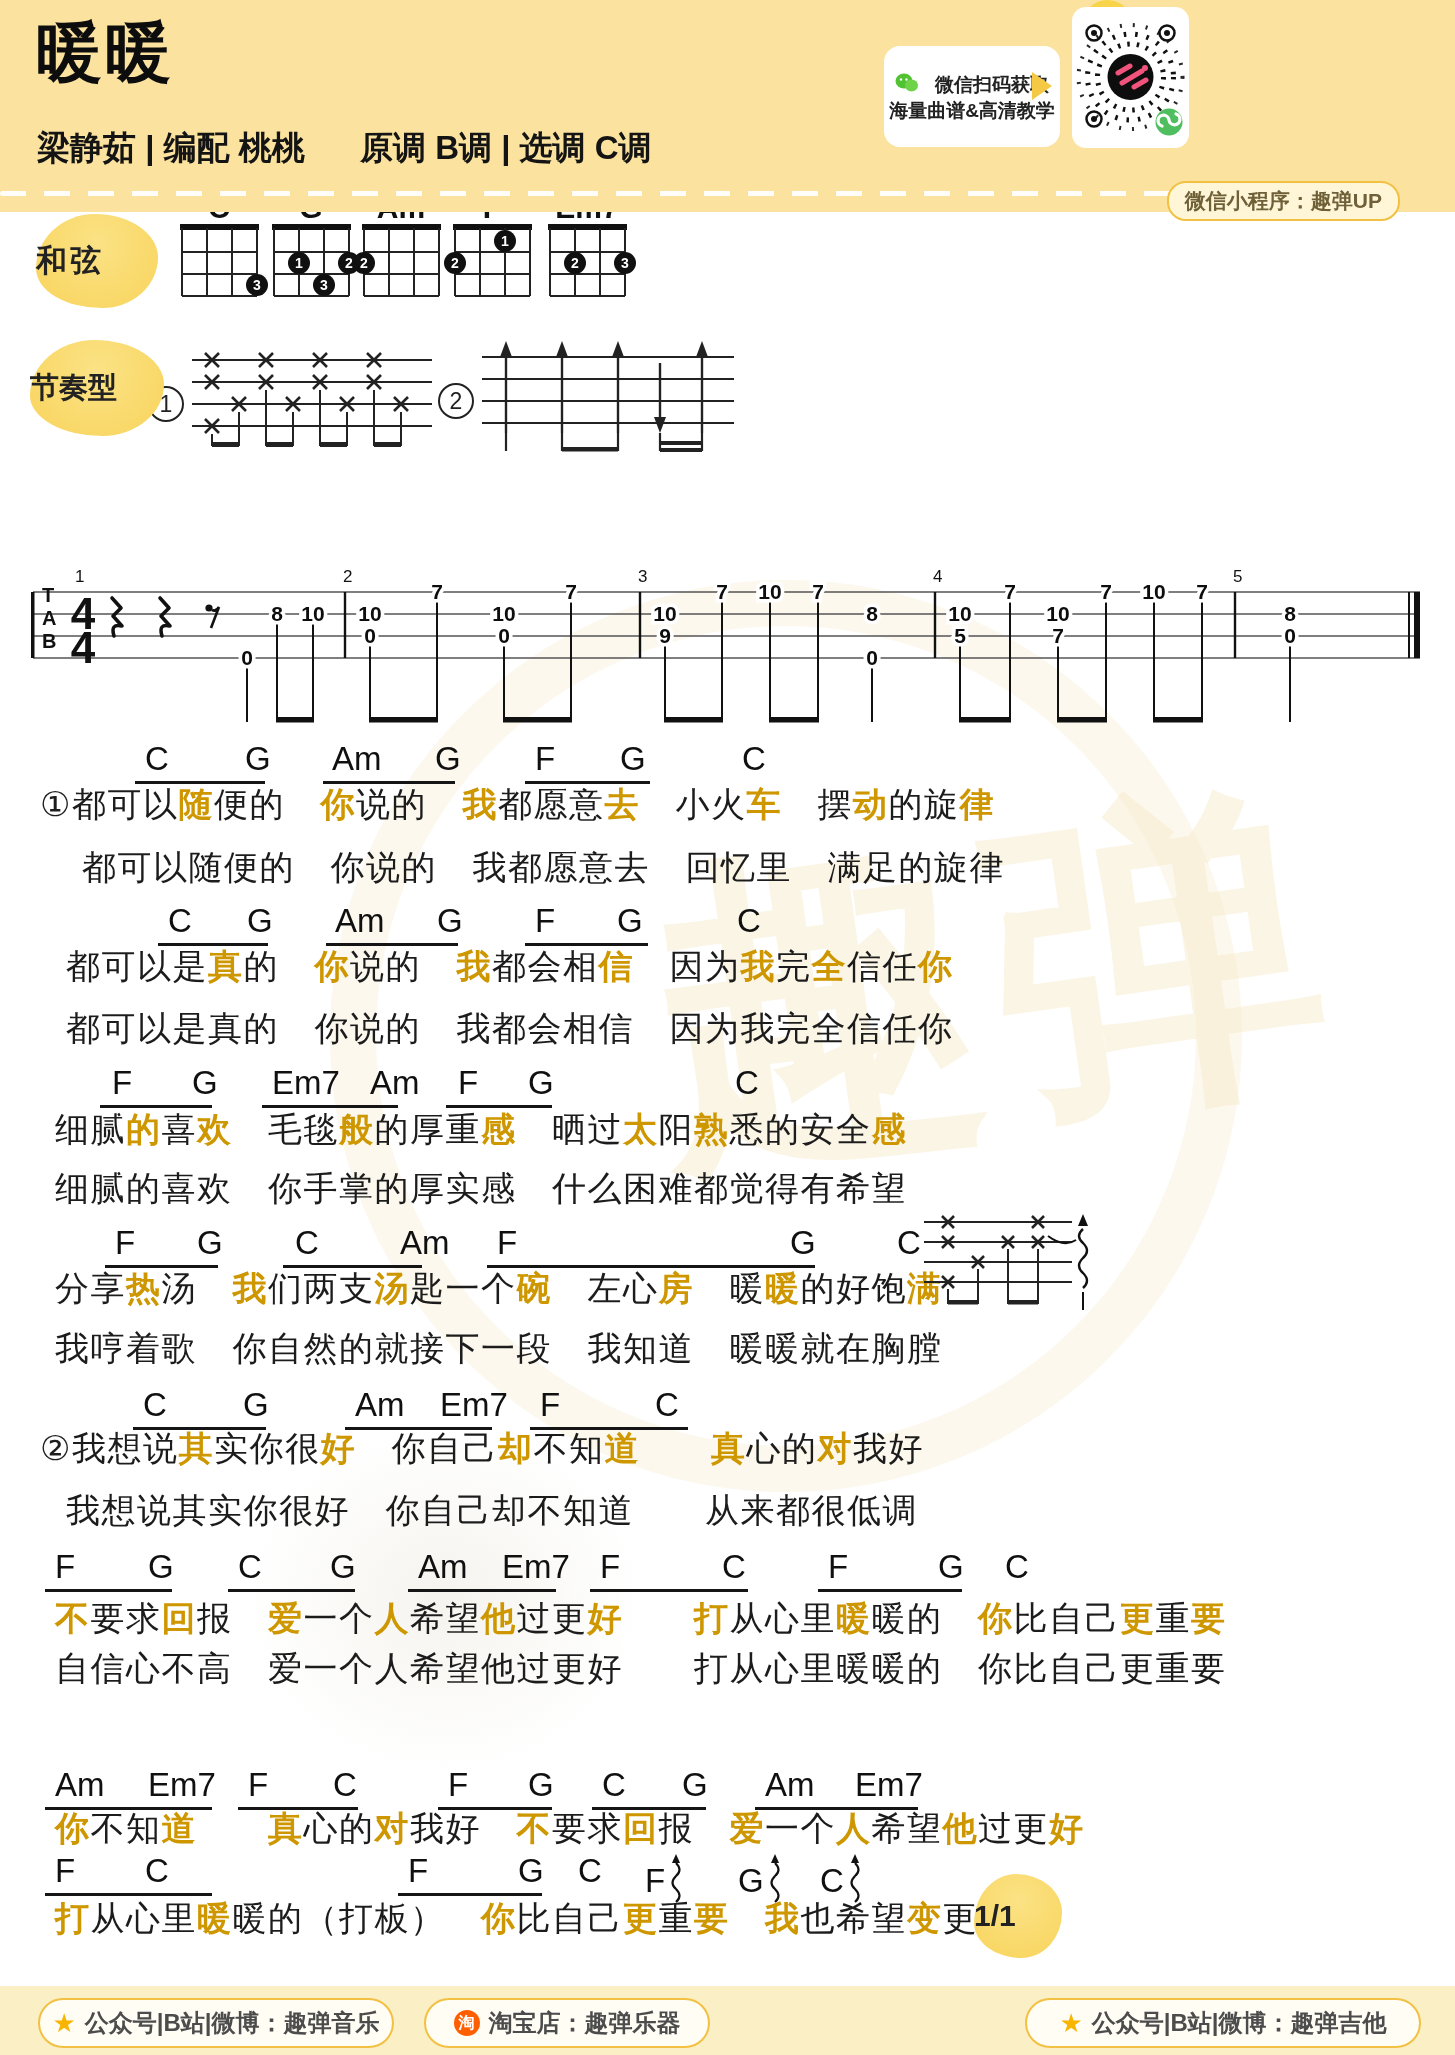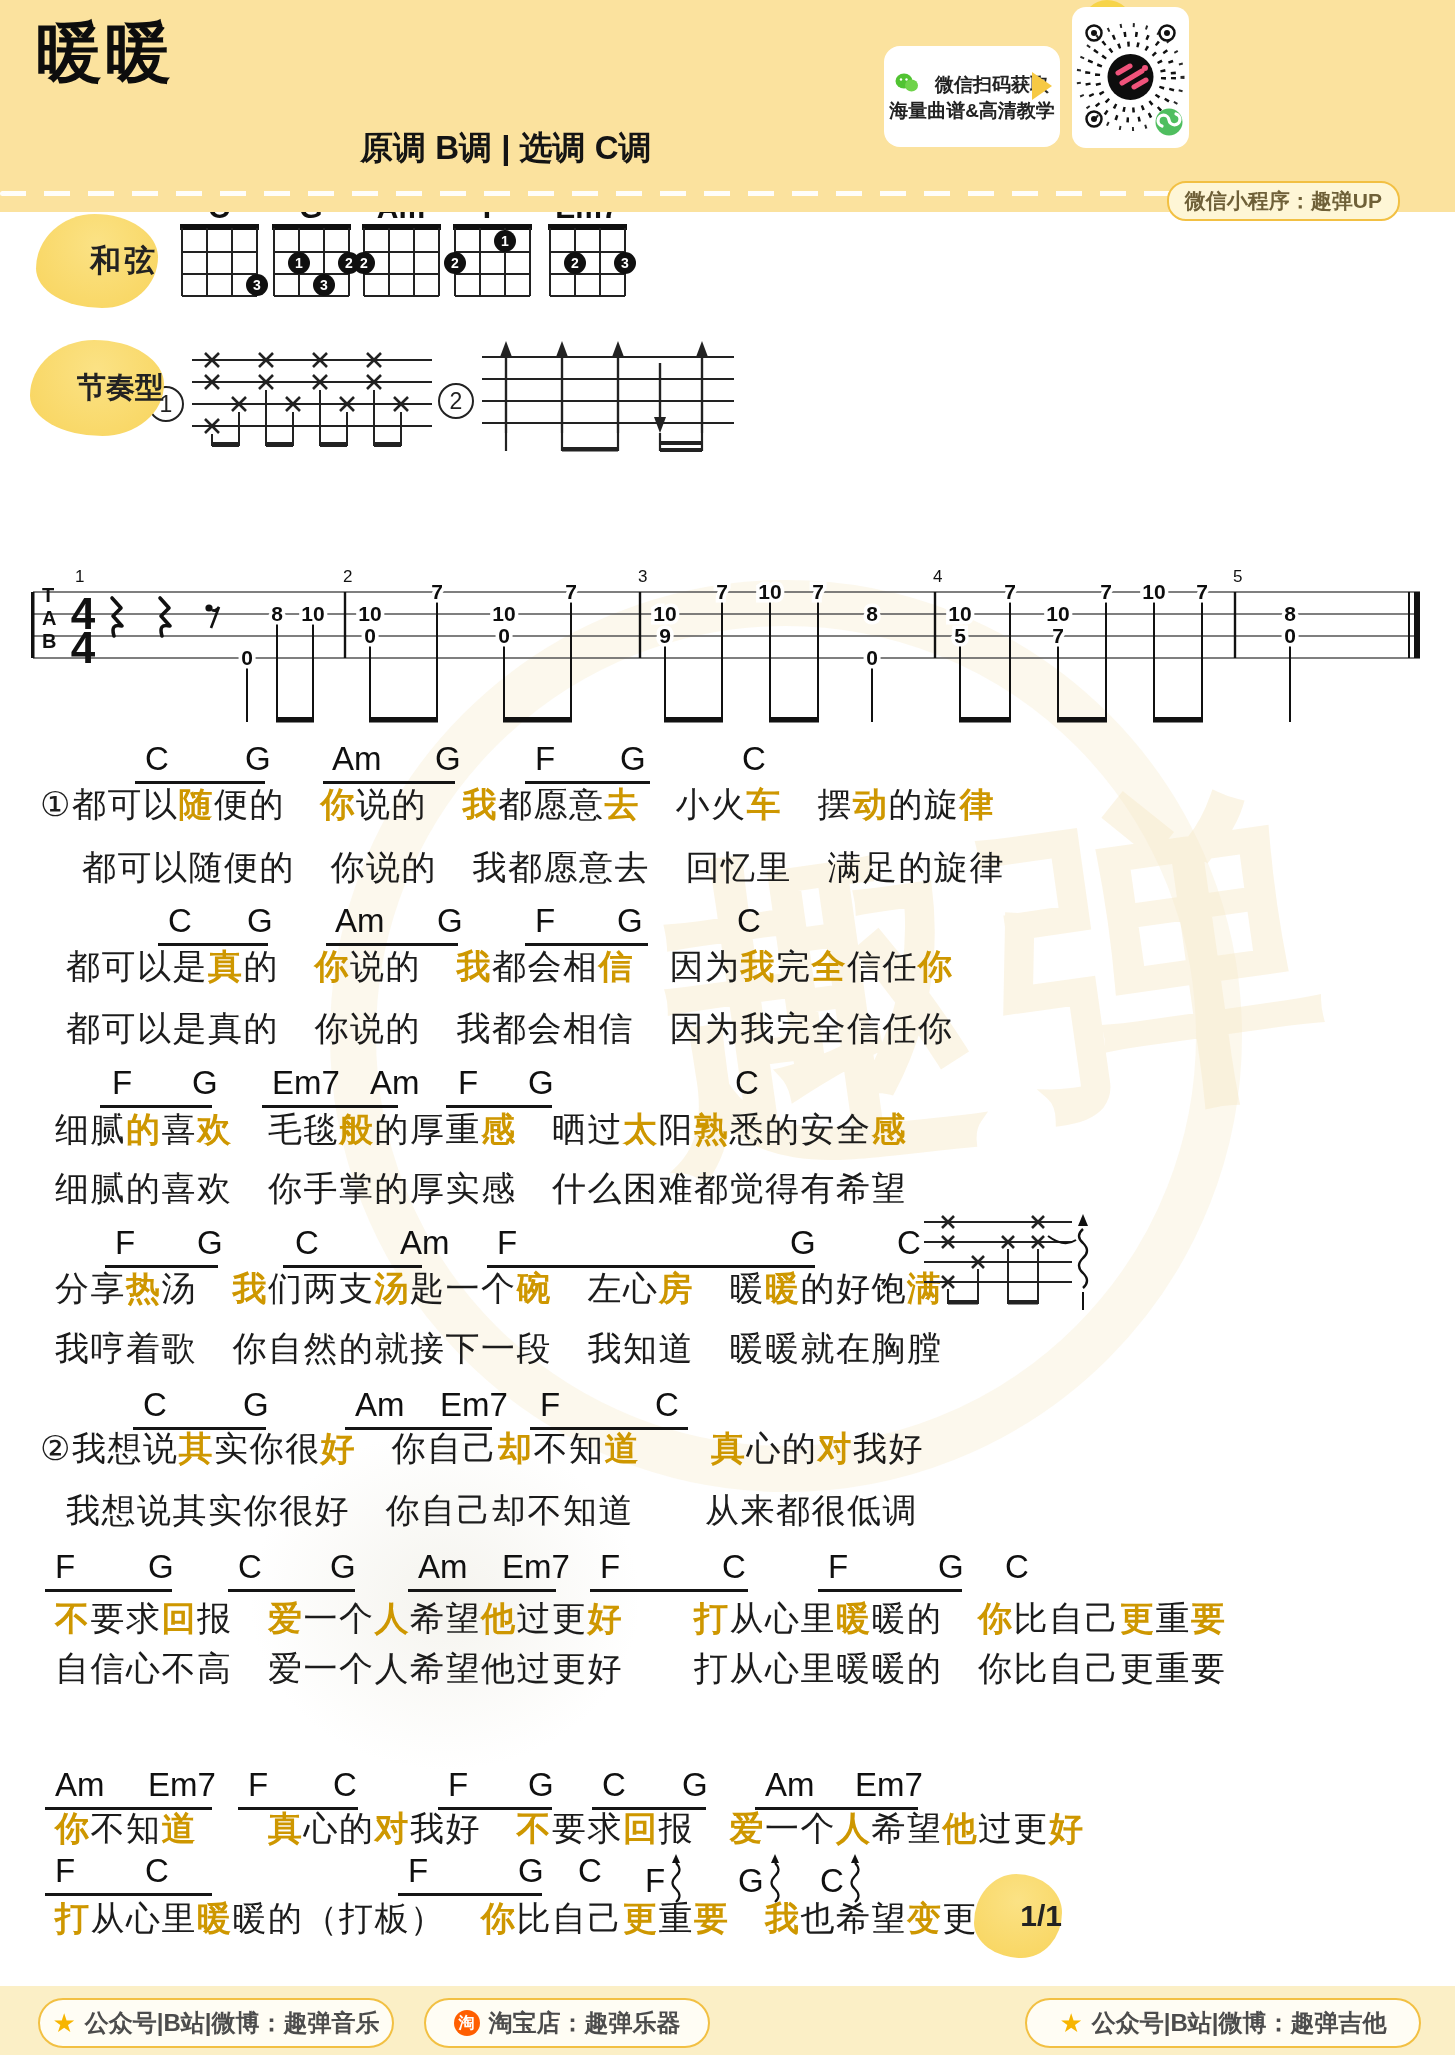--- a/index.html
+++ b/index.html
@@ -25,21 +25,21 @@
   .bubble .row1{display:flex;align-items:center;gap:16px}
   .arrowtip{position:absolute;left:1032px;top:72px;width:0;height:0;border-left:20px solid var(--arrow);
             border-top:14px solid transparent;border-bottom:14px solid transparent}
   .qrblob{position:absolute;left:1082px;top:0;width:50px;height:42px;background:#F7D449;
           border-radius:50% 50% 45% 55%/60% 55% 45% 40%}
   .qrbox{position:absolute;left:1072px;top:7px;width:117px;height:141px;background:#fff;border-radius:14px}
   .pill{position:absolute;right:55px;top:181px;height:36px;padding:0 16px;background:#FEF6D6;
         border:2.5px solid var(--pillb);border-radius:19px;display:flex;align-items:center;
         font-size:21px;font-weight:700;color:#6f6038}
   
-  .blob{position:absolute;display:flex;align-items:center;justify-content:flex-end;color:#222;z-index:2;
+  .blob{position:absolute;display:flex;align-items:center;justify-content:flex-start;color:#222;z-index:2;
         background:radial-gradient(circle at 50% 32%,#FBE285,#F8D45C);
         border-radius:48% 52% 46% 54%/58% 46% 54% 42%}
   .chords-blob{left:36px;top:214px;width:122px;height:94px;font-size:31px;font-weight:700;letter-spacing:3px}
   .rhythm-blob{left:30px;top:340px;width:134px;height:96px;font-size:29px;font-weight:700}
   .badge{left:974px;top:1874px;width:88px;height:84px;font-size:30px;font-weight:700}
   
   .diag{position:absolute;width:104px;height:108px;z-index:1}
   .patwrap{position:absolute;z-index:1}
   #tabwrap{position:absolute;left:25px;top:552px;z-index:1}
   #figwrap{position:absolute;left:920px;top:1212px;z-index:1}
@@ -65,20 +65,21 @@
 <body>
 
 <div class="page" style="--hbg: #FBE29E; --hl: #CE9700; --fstrip: #FBEFC6; --pillb: #F2C043; --star: #F7B500; --tao: #FF5E00; --arrow: #F6C944;">
 
   <div class="wring"></div>
   <div class="wtext">趣弹</div>
   <div class="wblob"></div>
 
   <header>
     <div class="title">暖暖</div>
+    <div class="artist">梁静茹 | 编配 桃桃</div>
     <div class="keys">原调 B调 | 选调 C调</div>
     <div class="dashline"></div>
 
     <div class="bubble">
       <div class="row1">
         <span><svg width="24" height="20" viewBox="0 0 24 20">
               <ellipse cx="9" cy="8" rx="8.5" ry="7.5" fill="#51C332"></ellipse>
               <ellipse cx="16.5" cy="12.5" rx="6.5" ry="6" fill="#6FD34A"></ellipse>
               <circle cx="6" cy="6.5" r="1.2" fill="#fff"></circle>
               <circle cx="11.5" cy="6.5" r="1.2" fill="#fff"></circle>

